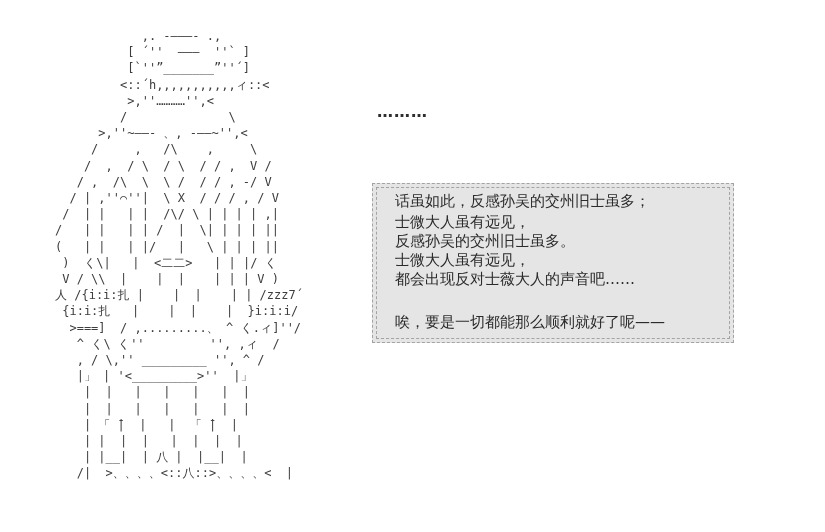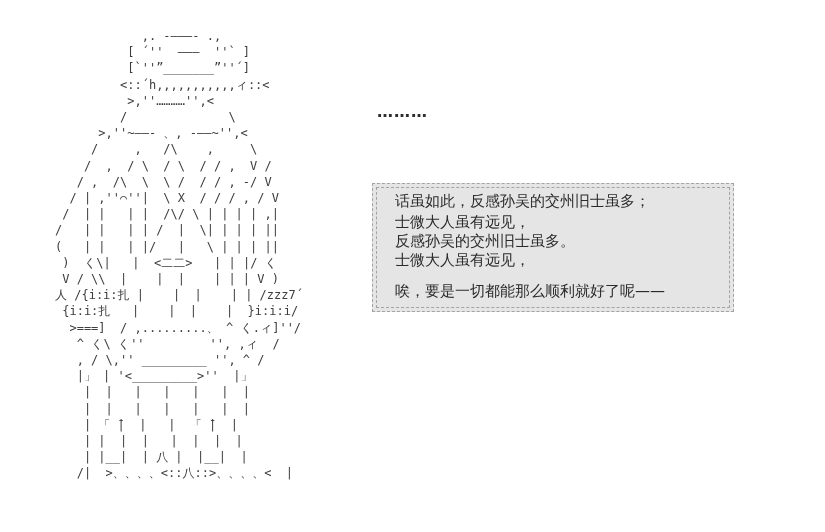--- a/index.html
+++ b/index.html
@@ -50,21 +50,21 @@
     border: 1px dashed #a3a3a3;
     padding: 4px 18px 6px 18px;
   }
   .para .line {
     font-size: 15px;
     line-height: 19px;
     color: #2b2b2b;
     white-space: nowrap;
   }
   .para:nth-child(2) { margin-top: 2px; }
-  .para:nth-child(3) { margin-top: 12px; }
+  .para:nth-child(3) { margin-top: 24px; }
 </style>
 </head>
 <body>
 
 <div class="canvas">
   <pre class="aa">            ,. -―――- .,
           [ ´''  ―――  ''` ]
           [`''”_______”''´]
          &lt;::´h,,,,,,,,,,,ィ::&lt;
           &gt;,''…………'',&lt;
@@ -94,19 +94,20 @@
   <div class="ellipsis">………</div>
   <div class="dialog">
     <div class="dialog-inner">
         <div class="para">
           <div class="line">话虽如此，反感孙吴的交州旧士虽多；</div>
         </div>
         <div class="para">
           <div class="line">士微大人虽有远见，</div>
           <div class="line">反感孙吴的交州旧士虽多。</div>
           <div class="line">士微大人虽有远见，</div>
+          <div class="line">都会出现反对士薇大人的声音吧……</div>
         </div>
         <div class="para">
           <div class="line">唉，要是一切都能那么顺利就好了呢——</div>
         </div>
       </div>
   </div>
 </div>
 
 </body></html>

